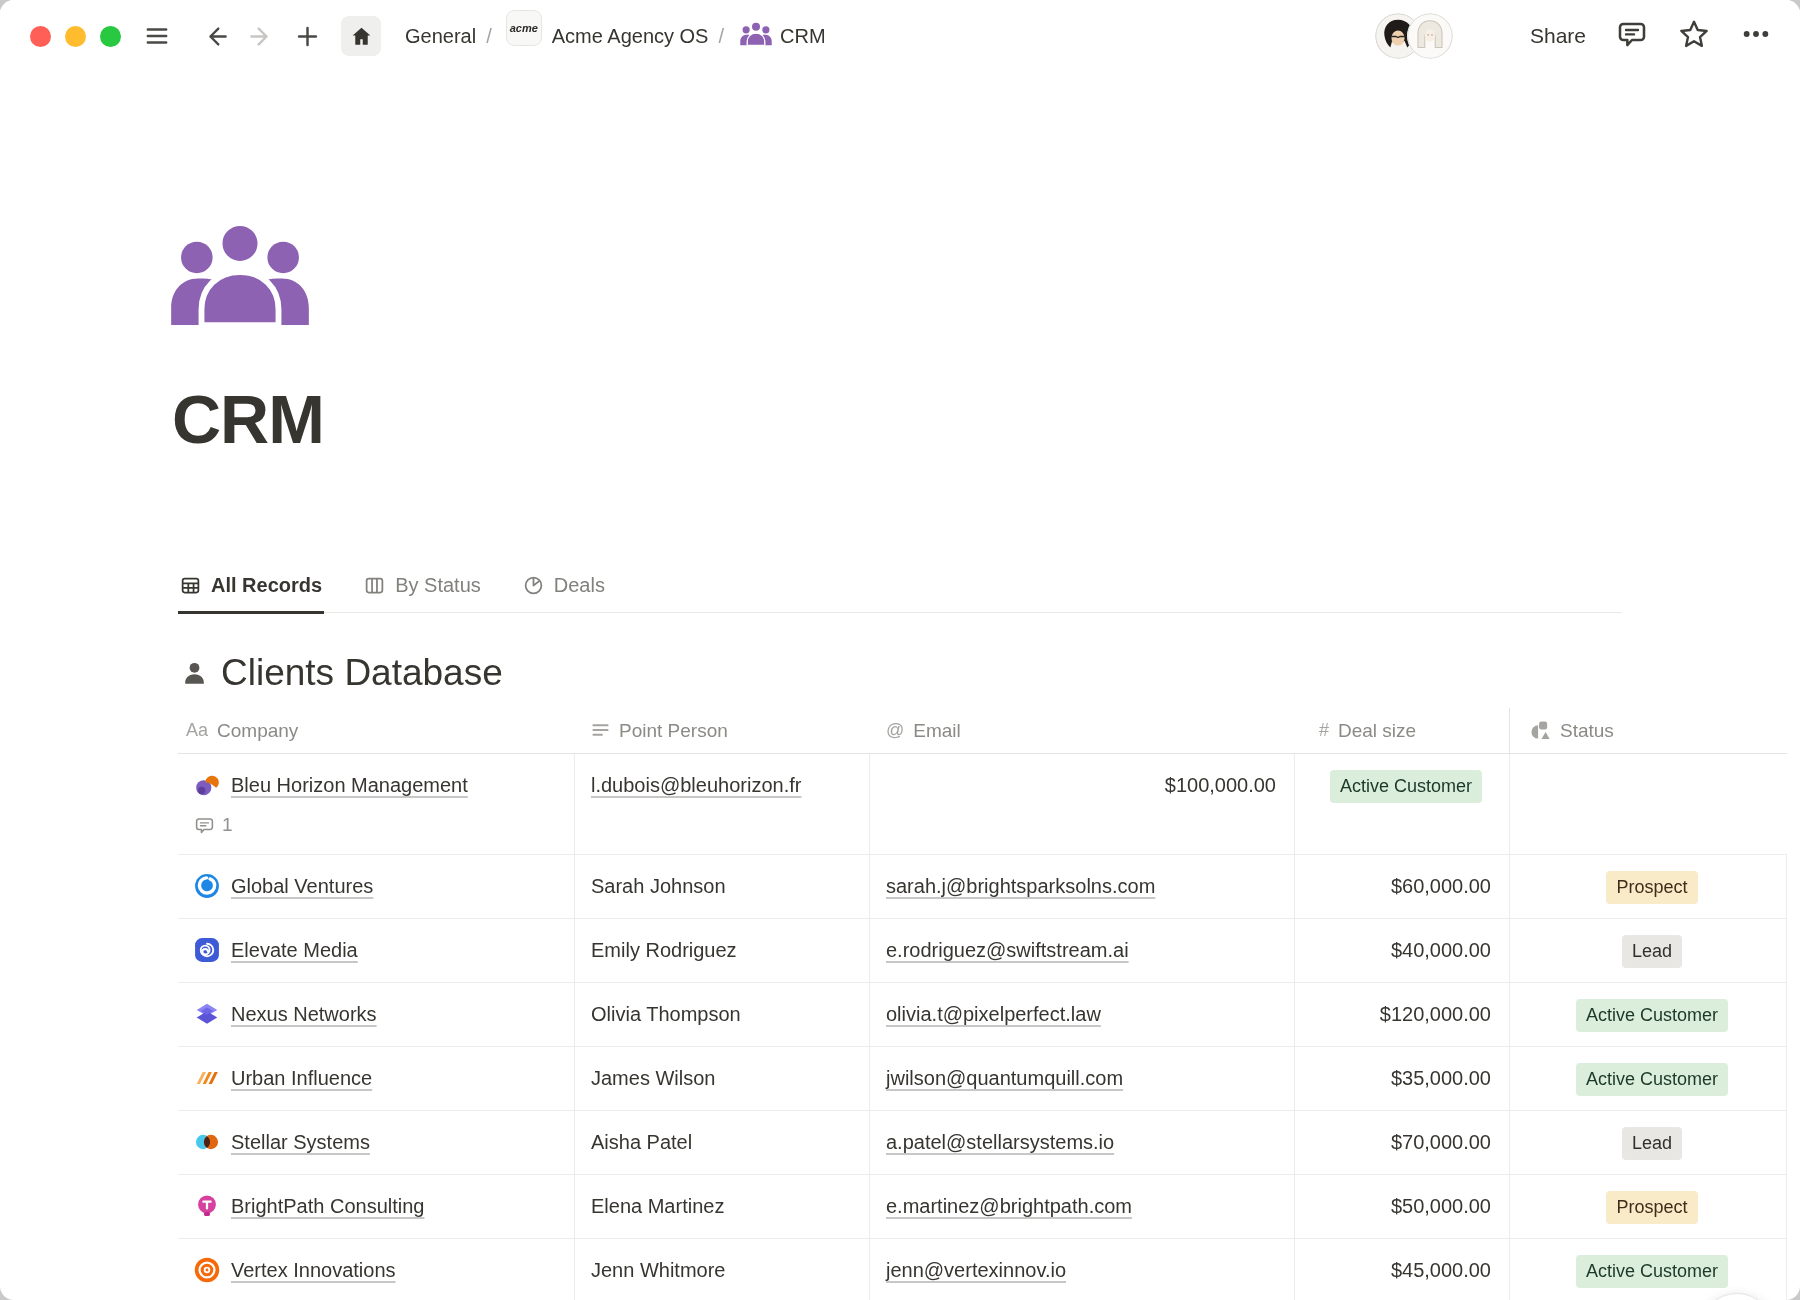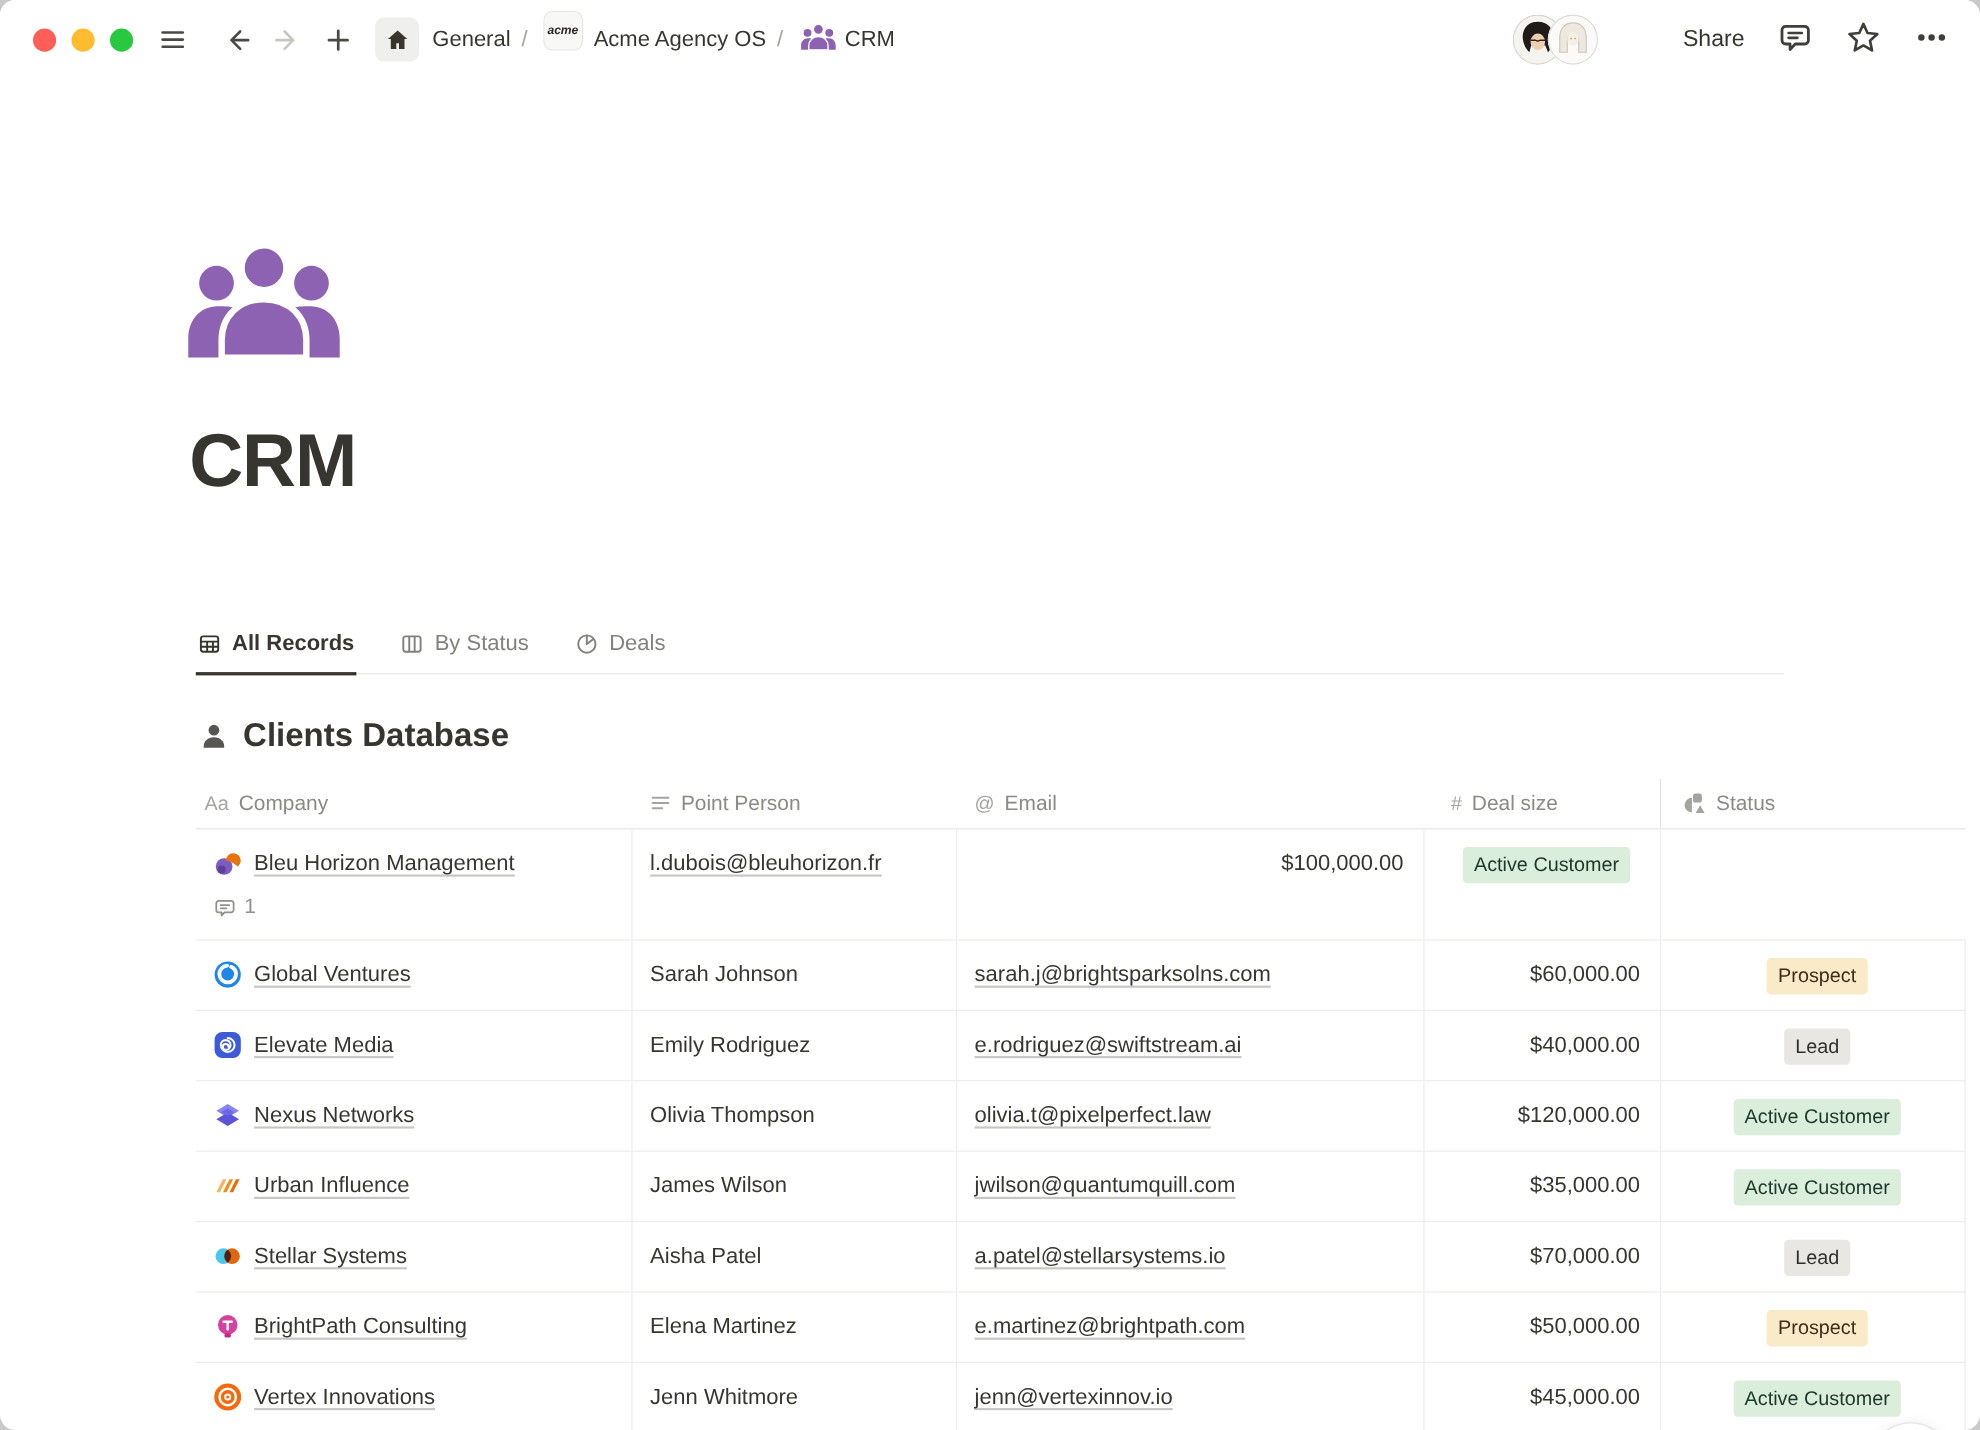--- a/index.html
+++ b/index.html
@@ -30,21 +30,21 @@
   .content{position:relative;width:1800px;height:1228px;}
   .page-icon{position:absolute;left:170px;top:148px;}
   .page-title{position:absolute;left:172px;top:308px;font-size:68px;font-weight:700;color:#37352F;letter-spacing:-1px;margin:0;}
 
   .tabs{position:absolute;left:178px;top:496px;width:1444px;display:flex;gap:38px;border-bottom:1px solid #E9E8E5;}
   .tab{display:flex;align-items:center;gap:10px;font-size:20px;padding:6px 2px 14px 2px;border-bottom:3px solid transparent;margin-bottom:-2px;color:#82817D;font-weight:500;cursor:pointer;}
   .tab.active{color:#37352F;font-weight:600;border-bottom-color:#37352F;}
   .tab svg{display:block;}
 
   .db-heading{position:absolute;left:182px;top:580px;display:flex;align-items:center;gap:14px;}
-  .db-heading h2{margin:0;font-size:30px;font-weight:700;color:#37352F;}
+  .db-heading h2{margin:0;font-size:37px;font-weight:400;color:#37352F;}
 
   
   .table{position:absolute;left:178px;top:636px;width:1609px;}
   .thead,.trow{display:grid;grid-template-columns:397px 295px 425px 215px 277px;}
   .thead{height:46px;border-bottom:1px solid #E4E3E0;}
   .hcell{display:flex;align-items:center;gap:9px;font-size:19px;color:#8B8A85;padding-left:16px;overflow:hidden;white-space:nowrap;}
   .hglyph{font-size:18px;color:#A5A4A0;font-weight:500;}
   .h-deal{border-right:1px solid #E4E3E0;padding-left:24px;}
   .h-status{padding-left:20px;}
 
@@ -154,21 +154,21 @@
       <svg width="27" height="27" viewBox="0 0 24 24">
           <path d="M12 4.5 v15 M4.5 12 h15" stroke="#4A4945" stroke-width="2.2" stroke-linecap="round"></path>
         </svg>
     </span>
     <span class="tb-icon home-chip" style="margin-left:14px">
       <svg width="23" height="23" viewBox="0 0 24 24">
           <path d="M12 2.8 L2.8 11 h2.7 v9.5 h5.2 v-5.6 h2.6 v5.6 h5.2 V11 h2.7 Z" fill="#37352F"></path>
         </svg>
     </span>
 
-    <span class="crumb" style="margin-left:12px">General</span>
+    <span class="crumb" style="margin-left:24px">General</span>
     <span class="crumb crumb-sep">/</span>
     <span class="acme-chip">acme</span>
     <span class="crumb">Acme Agency OS</span>
     <span class="crumb crumb-sep">/</span>
     <span class="bc-people">
       <svg width="32" height="26" viewBox="0 0 24 19" fill="#8D62B2">
           <use href="#glyph-people"></use>
         </svg>
     </span>
     <span class="crumb">CRM</span>

